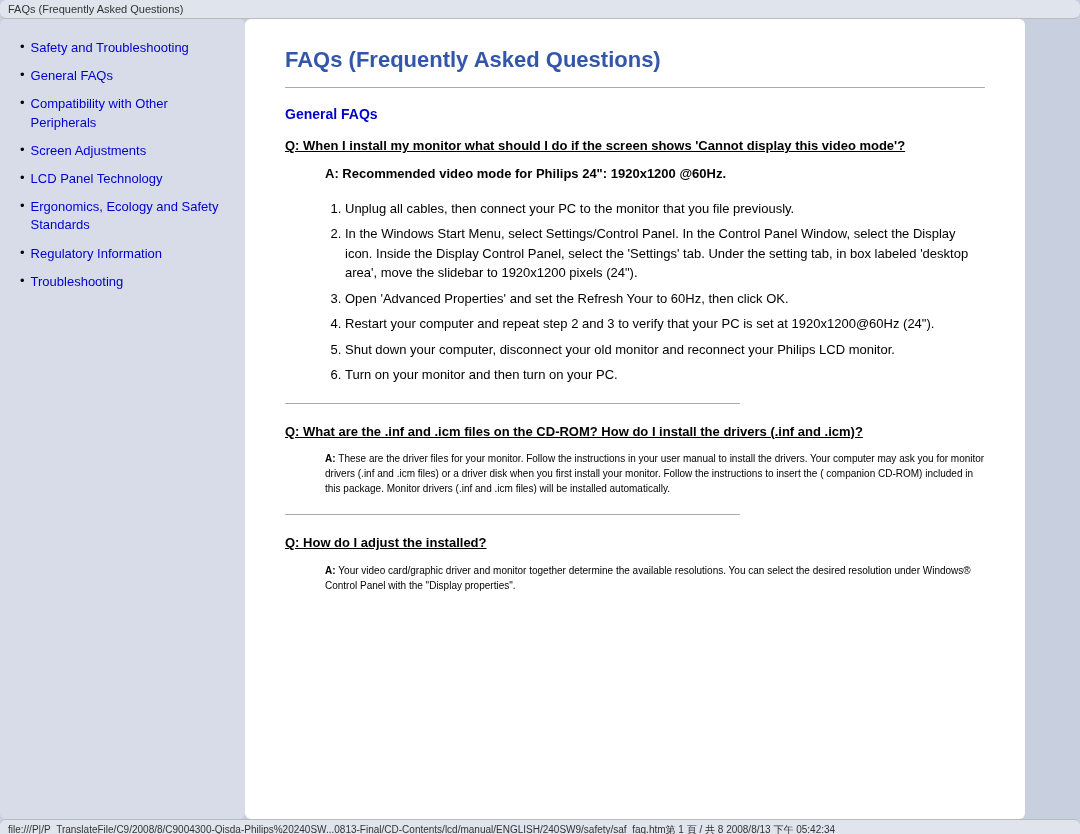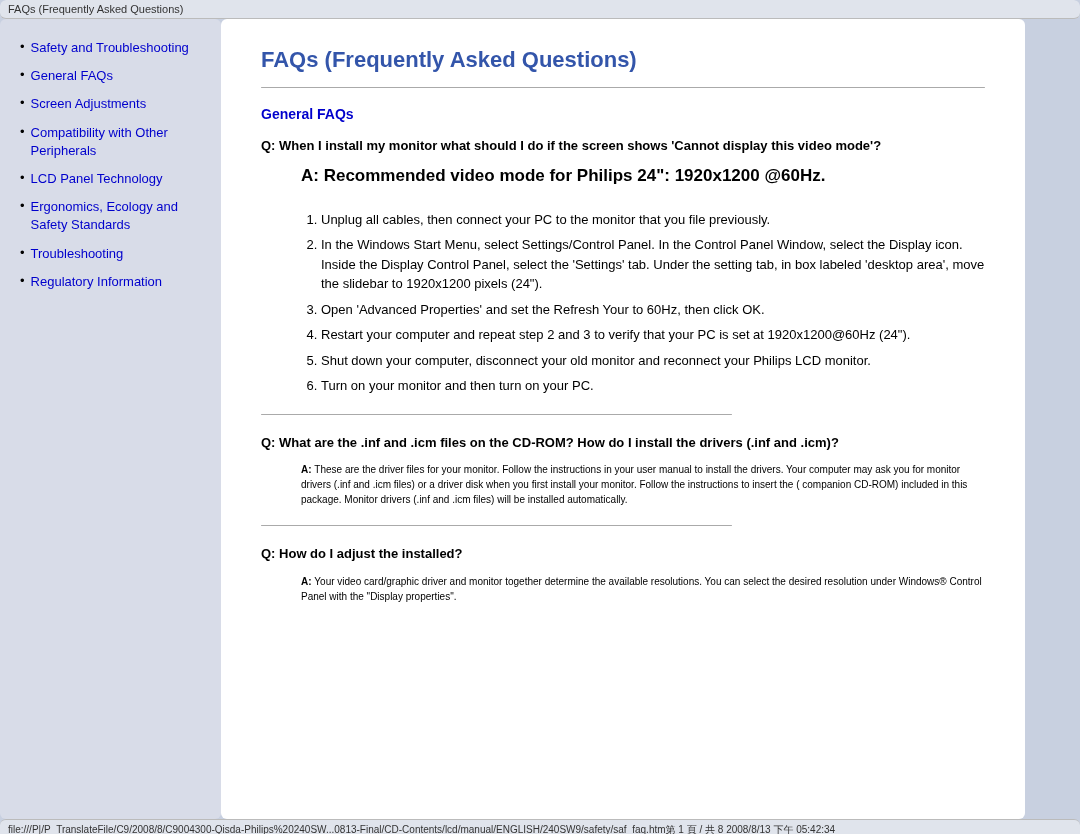--- a/index.html
+++ b/index.html
@@ -20,21 +20,21 @@
       border-bottom: 1px solid #bbb;
     }
 
     .main-layout {
       display: flex;
       min-height: 800px;
       margin: 0;
     }
 
     .left-panel {
-      width: 221px;
+      width: 245px;
       background: #d8dce8;
       padding: 20px 12px 20px 20px;
       flex-shrink: 0;
     }
 
     .nav-list {
       list-style: none;
     }
 
     .nav-list li {
@@ -84,37 +84,38 @@
       color: #0000cc;
       margin-bottom: 14px;
     }
 
     .question {
       font-weight: bold;
       color: #000;
       margin-bottom: 10px;
       font-size: 13px;
       line-height: 1.5;
+      text-decoration: underline;
     }
 
     .answer-block {
       margin-left: 40px;
       margin-bottom: 14px;
     }
 
     .answer-label {
       font-weight: bold;
       color: #000;
     }
 
     .answer-text {
       font-weight: bold;
       color: #000;
-      margin-bottom: 24px;
-      font-size: 17px;
+      margin-bottom: 18px;
+      font-size: 13px;
     }
 
     .answer-body {
       font-weight: normal;
       color: #000;
       font-size: 10px;
       line-height: 1.5;
     }
 
     .ordered-list {
@@ -163,36 +164,36 @@
 <div class="main-layout">
   <div class="left-panel">
     <ul class="nav-list">
     <li>
           <a href="#">Safety and Troubleshooting</a>
         </li>
         <li>
           <a href="#">General FAQs</a>
         </li>
         <li>
+          <a href="#">Compatibility with Other Peripherals</a>
+        </li>
+        <li>
           <a href="#">Screen Adjustments</a>
         </li>
         <li>
-          <a href="#">Compatibility with Other Peripherals</a>
-        </li>
-        <li>
           <a href="#">LCD Panel Technology</a>
         </li>
         <li>
           <a href="#">Ergonomics, Ecology and Safety Standards</a>
         </li>
         <li>
+          <a href="#">Regulatory Information</a>
+        </li>
+        <li>
           <a href="#">Troubleshooting</a>
-        </li>
-        <li>
-          <a href="#">Regulatory Information</a>
         </li>
       </ul>
   </div>
 
   <div class="content-area">
     <h1 class="page-title">FAQs (Frequently Asked Questions)</h1>
     <hr class="title-divider">
 
     <div class="section-title">General FAQs</div>
 

